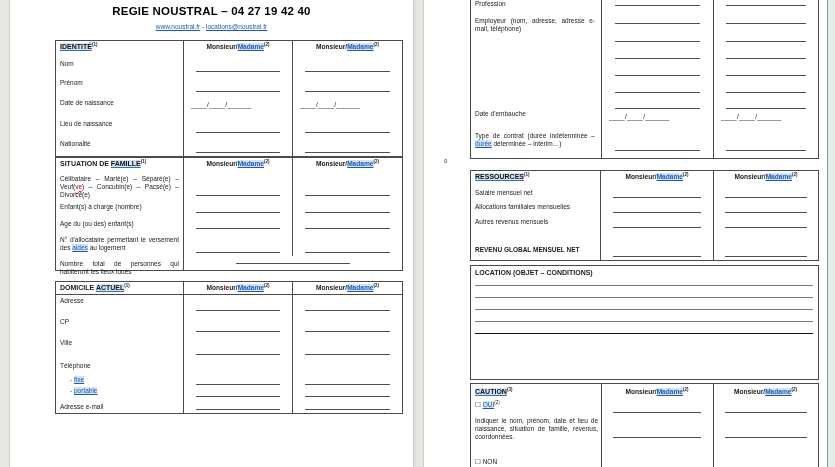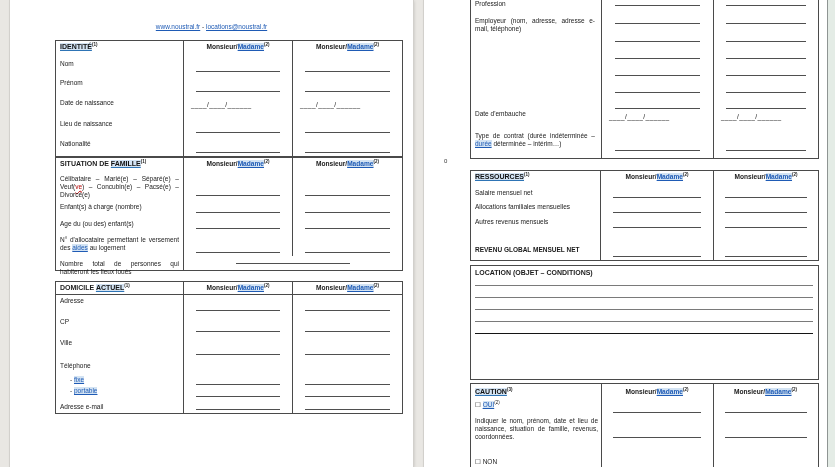--- a/index.html
+++ b/index.html
@@ -46,20 +46,21 @@
   .aline.thick{border-bottom:1.6px solid #141414;}
   .atxt{position:absolute;}
   .stray{position:absolute;font-size:6px;color:#333;}
   .chk{font-size:6.5px;}
 </style>
 </head>
 <body>
 
 <div class="page" id="page1">
 
+  <div class="doc-title">REGIE NOUSTRAL – 04 27 19 42 40</div>
   <div class="doc-links">
     <a class="lnk">www.noustral.fr</a>
     <span>-</span>
     <a class="lnk">locations@noustral.fr</a>
   </div>
 
   <div class="t" style="left:45px;top:40px;width:346px;height:115px;grid-template-columns:128px 108px 110px;grid-template-rows:15px 19px 20px 21px 20px 20px;">
     <div class="lab sec">
       <span class="sect-hl">IDENTITÉ</span><sup>(1)</sup>
     </div>

